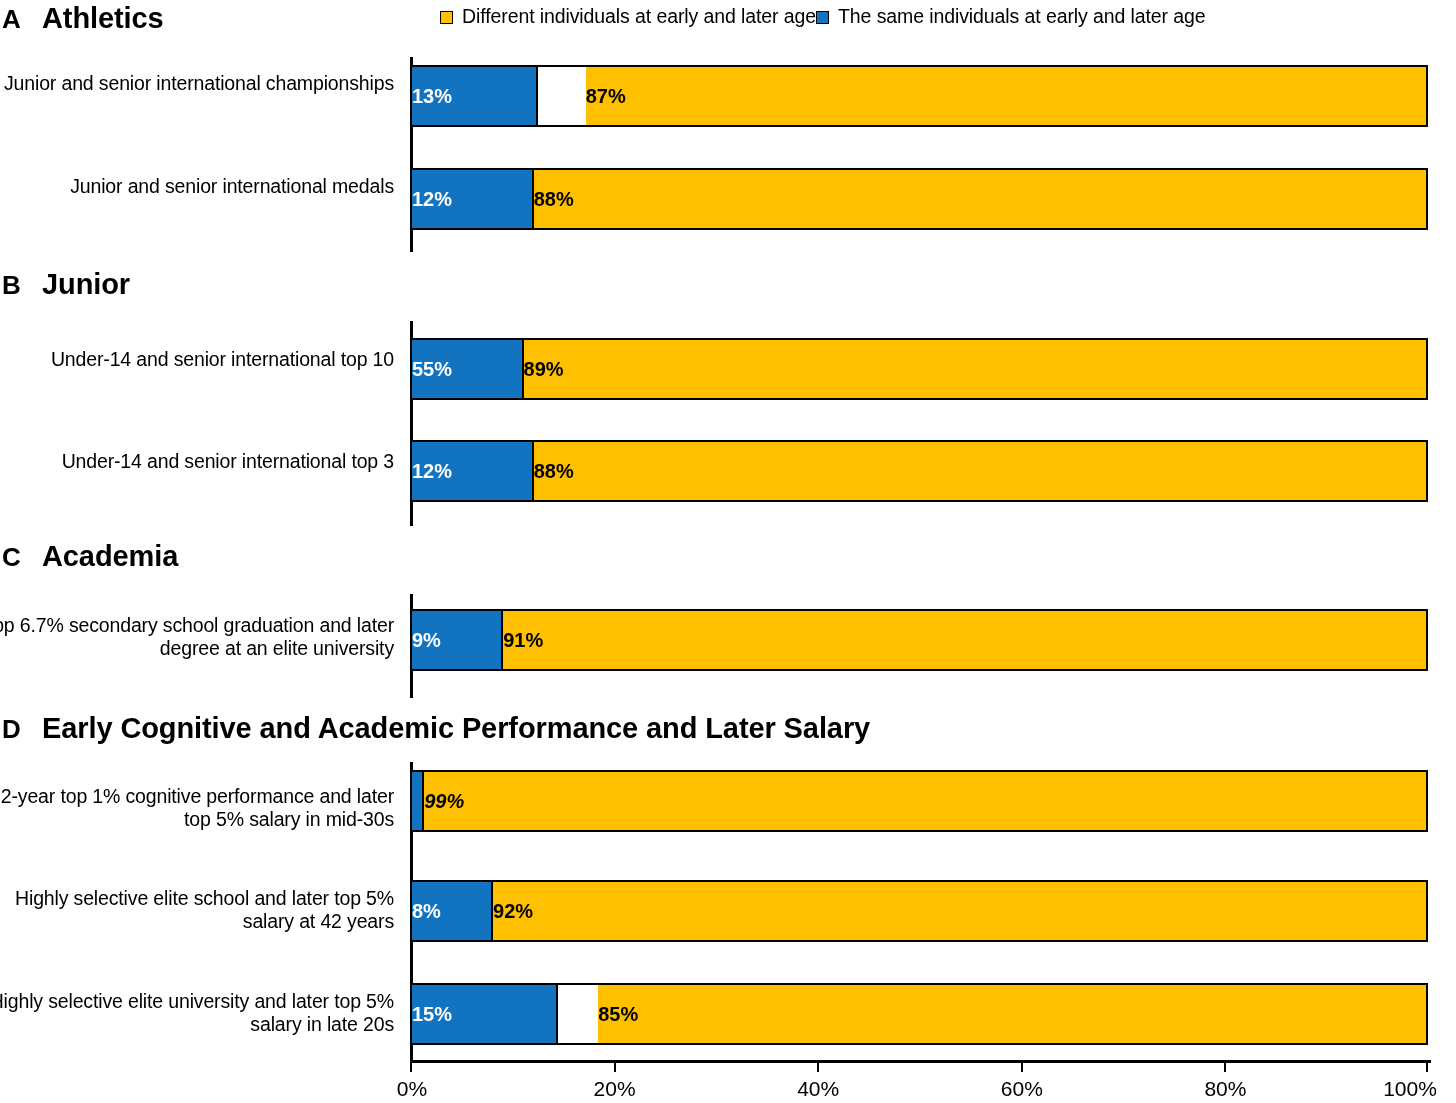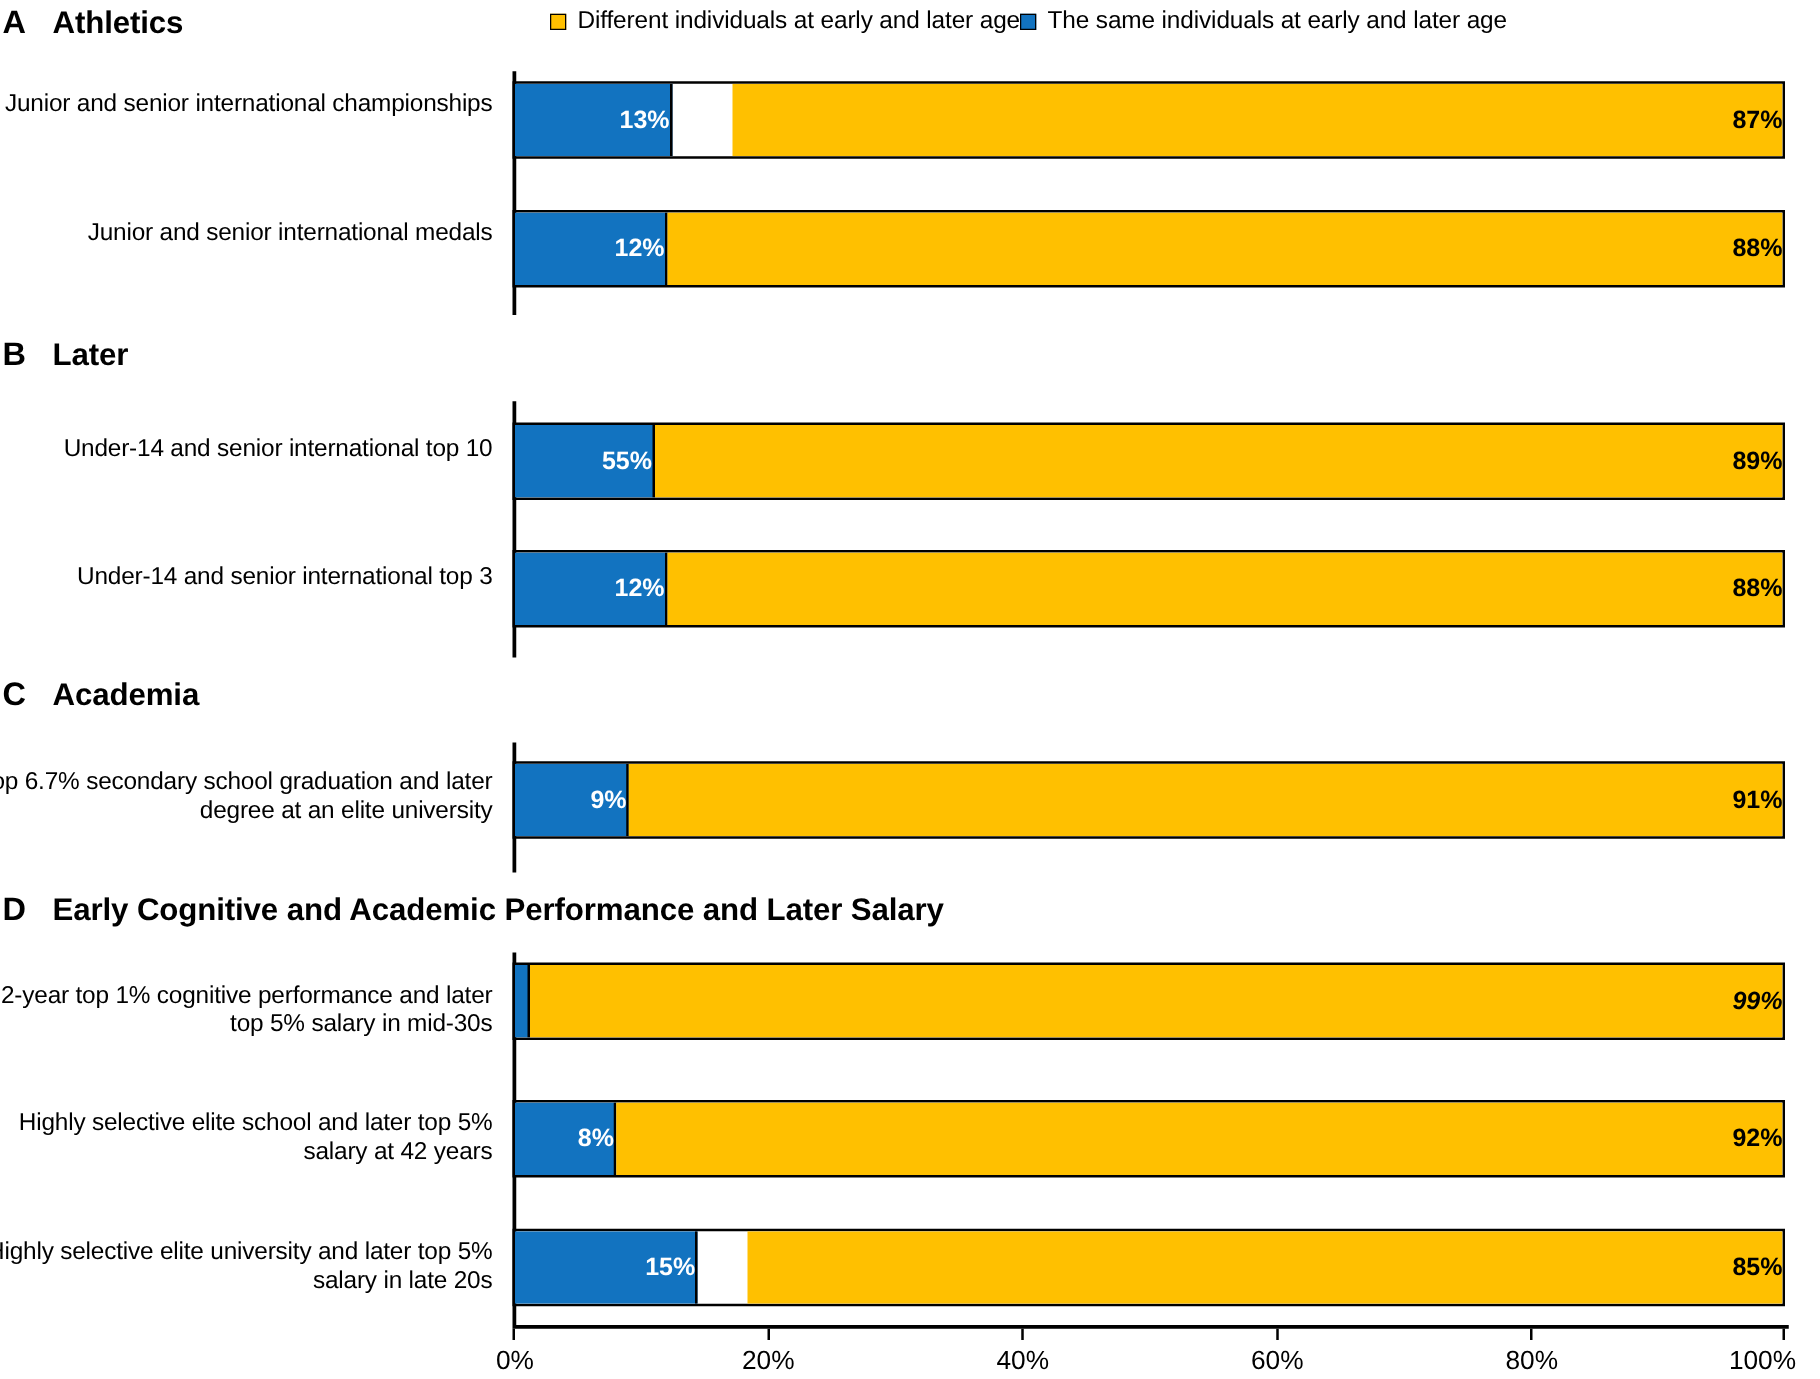--- a/index.html
+++ b/index.html
@@ -53,21 +53,21 @@
   }
   .panel-letter {
     font-size: 26px;
     font-weight: bold;
     width: 42px;
     text-align: left;
     padding-left: 2px;
     font-family: "Liberation Sans", sans-serif;
   }
   .panel-title {
-    font-size: 25px;
+    font-size: 29px;
     font-weight: bold;
     letter-spacing: -0.1px;
   }
 
   
   .plot {
     position: absolute;
     left: 410px;
     width: 1018px;
     border-left: 3px solid #000;
@@ -87,21 +87,21 @@
     width: 1018px;
     height: 62px;
     display: flex;
     border: 2.5px solid #000;
     overflow: hidden;
   }
   .seg {
     height: 100%;
     display: flex;
     align-items: center;
-    justify-content: flex-end;
+    justify-content: flex-start;
     font-size: 20px;
     font-weight: bold;
     position: relative;
   }
   .seg.blue {
     background: #1273C0;
     color: #ffffff;
     border-right: 2.5px solid #000;
   }
   .seg.yellow {
@@ -175,21 +175,21 @@
     </div>
     <div class="seg yellow" style="width:88%;">
       <span class="val">88%</span>
     </div>
   </div>
 </div>
 
 <div class="panel" style="top:268px;height:263px;">
   <div class="panel-head" style="top:0px;">
     <span class="panel-letter">B</span>
-    <span class="panel-title">Later</span>
+    <span class="panel-title">Junior</span>
   </div>
   <div class="plot" style="top:53px;height:205px;"></div>
 
   <div class="rowlabel" style="top:80px;">Under-14 and senior international top 10</div>
   <div class="bar" style="top:70px;">
     <div class="seg blue" style="width:11%;">
       <span class="val">55%</span>
     </div>
     <div class="seg yellow" style="width:89%;">
       <span class="val">89%</span>

